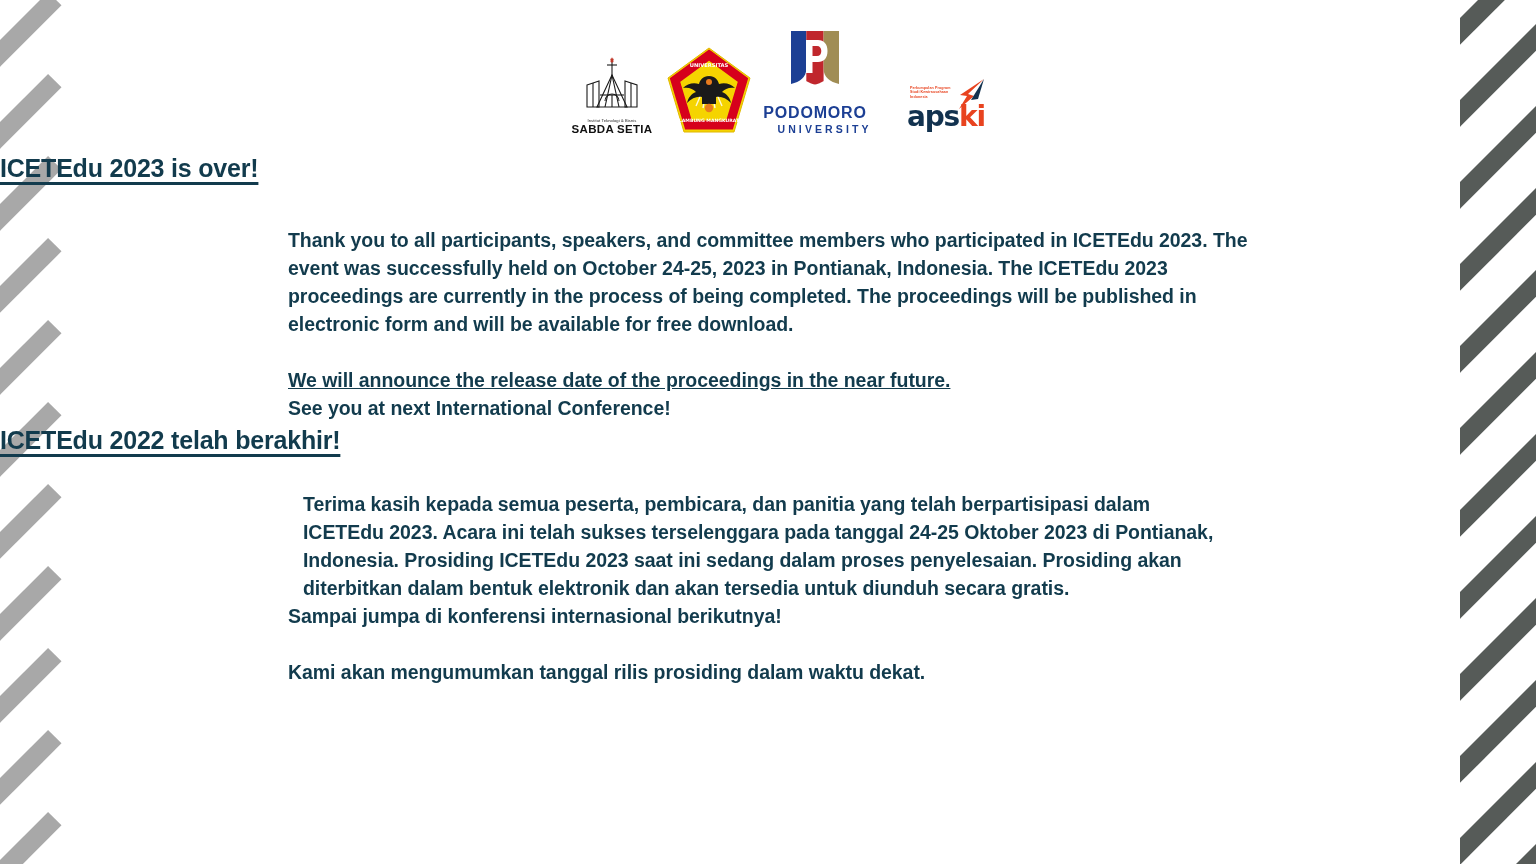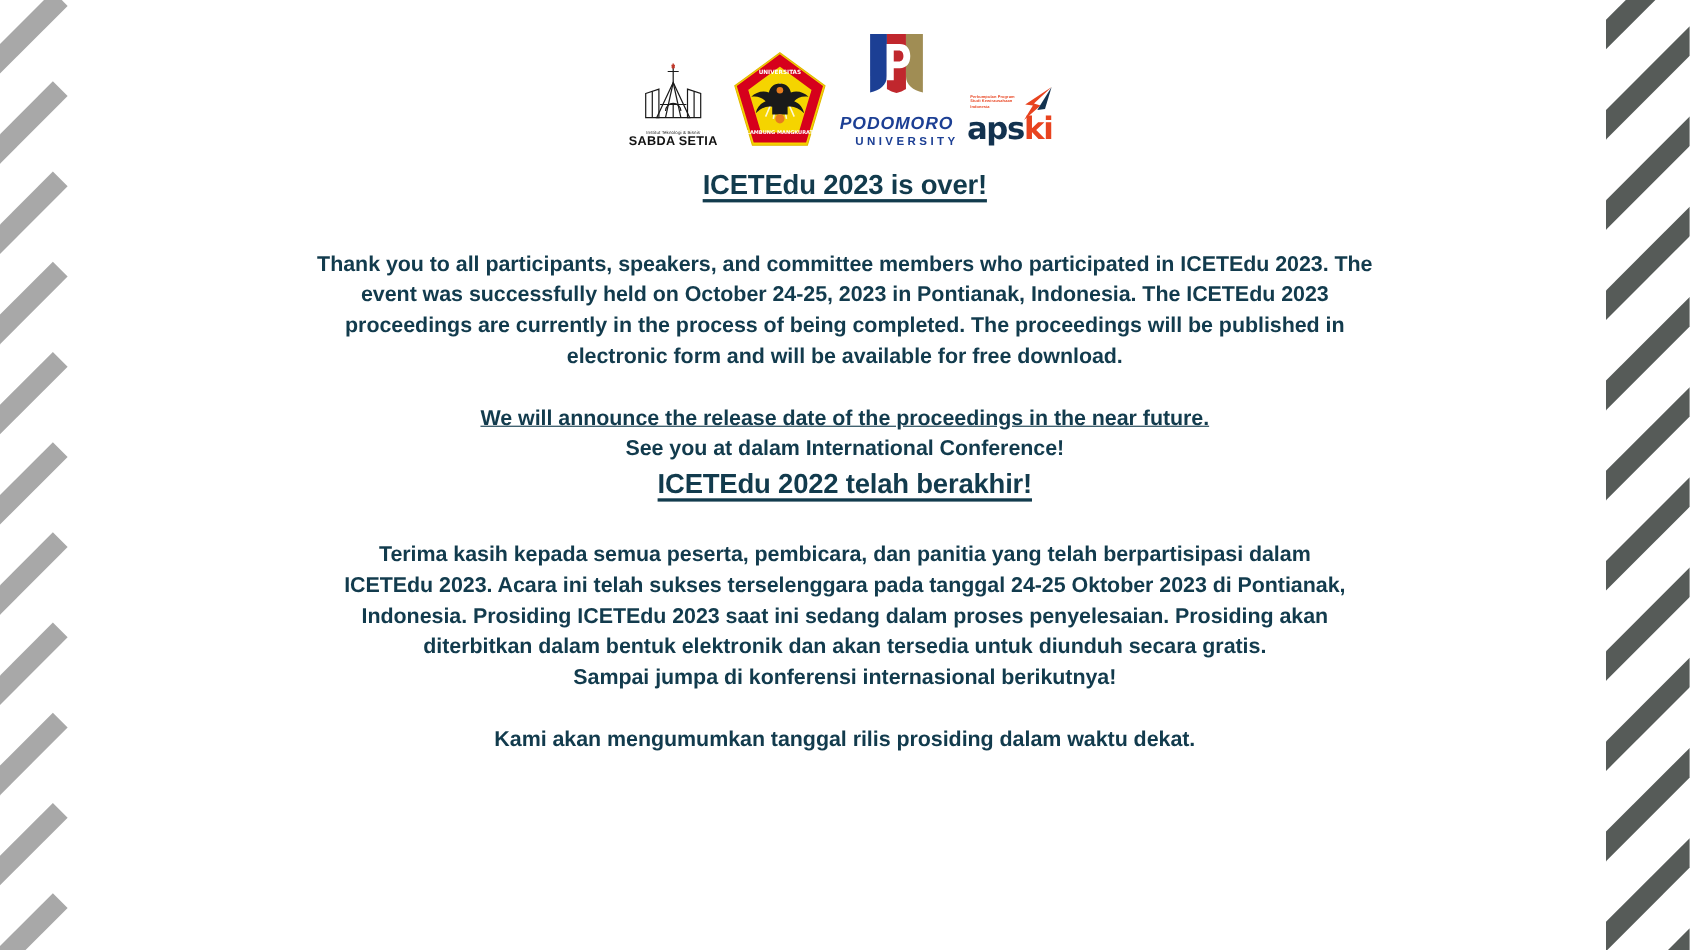--- a/index.html
+++ b/index.html
@@ -90,34 +90,33 @@
   
   .logo-podomoro { width: 96px; }
   .podo-mark { width: 52px; height: 56px; }
   .podo-name {
     font-size: 16px;
     font-weight: 700;
     color: #1c3f94;
     letter-spacing: 0.8px;
     line-height: 18px;
     margin-top: 19px;
-    font-style: italic;
   }
   .podo-sub {
     font-size: 10.5px;
     font-weight: 600;
     color: #1c3f94;
     letter-spacing: 3.1px;
     line-height: 14px;
     margin-left: 19px;
   }
 
   
   .logo-apski { width: 86px; align-items: flex-start; }
-  .apski-inner { position: relative; width: 80px; height: 58px; }
+  .apski-inner { position: relative; width: 80px; height: 58px; margin-left: 28px; }
   .apski-tag {
     position: absolute;
     left: 5px;
     top: 8px;
     width: 46px;
     font-size: 3.6px;
     font-weight: 700;
     color: #e8431f;
     line-height: 4.4px;
     letter-spacing: 0.1px;
@@ -135,21 +134,21 @@
   }
   .apski-word .ki { color: #e8431f; }
   .apski-bird { position: absolute; right: 0px; top: 0px; width: 34px; height: 34px; }
 
   
   .content {
     position: absolute;
     left: 0;
     top: 150px;
     width: 1536px;
-    text-align: center;
+    text-align: left;
     color: #123b4d;
   }
 
   h1.section-title {
     font-size: 25px;
     font-weight: 700;
     letter-spacing: -0.2px;
     margin: 0;
     padding: 0;
     text-decoration: underline;
@@ -290,21 +289,21 @@
 
   </div>
 
   <div class="content">
 
     <h1 class="section-title">ICETEdu 2023 is over!</h1>
 
     <p class="para para-en-1">Thank you to all participants, speakers, and committee members who participated in ICETEdu 2023. The event was successfully held on October 24-25, 2023 in Pontianak, Indonesia. The ICETEdu 2023 proceedings are currently in the process of being completed. The proceedings will be published in electronic form and will be available for free download.</p>
 
     <p class="para para-en-2">We will announce the release date of the proceedings in the near future.</p>
-    <p class="para">See you at dalam International Conference!</p>
+    <p class="para">See you at next International Conference!</p>
 
     <h1 class="section-title title-id">ICETEdu 2022 telah berakhir!</h1>
 
     <p class="para para-id-1">Terima kasih kepada semua peserta, pembicara, dan panitia yang telah berpartisipasi dalam ICETEdu 2023. Acara ini telah sukses terselenggara pada tanggal 24-25 Oktober 2023 di Pontianak, Indonesia. Prosiding ICETEdu 2023 saat ini sedang dalam proses penyelesaian. Prosiding akan diterbitkan dalam bentuk elektronik dan akan tersedia untuk diunduh secara gratis.</p>
 
     <p class="para">Sampai jumpa di konferensi internasional berikutnya!</p>
     <p class="para para-id-2">Kami akan mengumumkan tanggal rilis prosiding dalam waktu dekat.</p>
 
   </div>
 </div>

